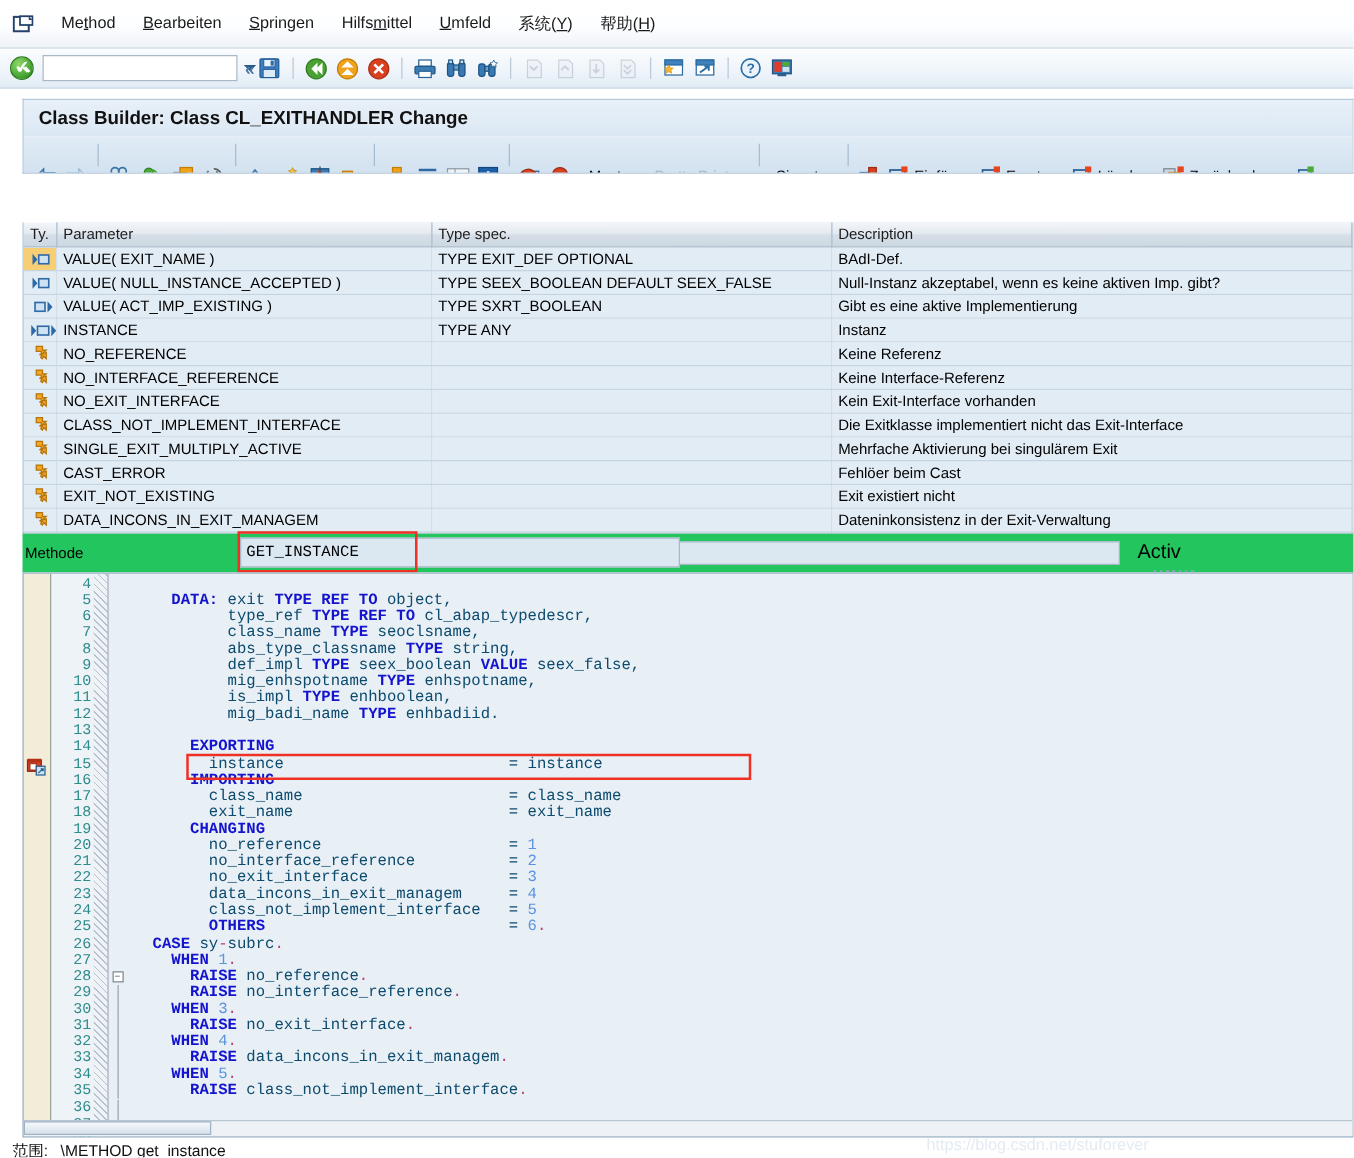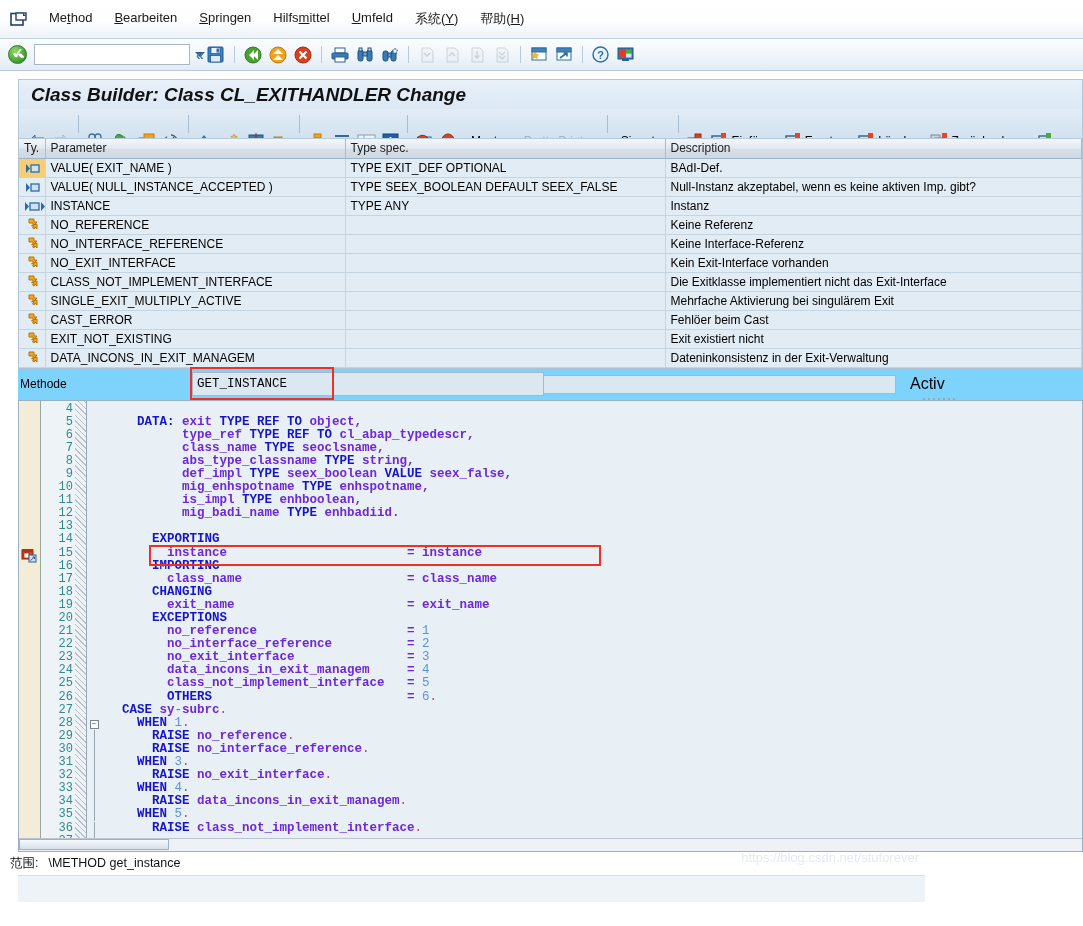--- a/index.html
+++ b/index.html
@@ -106,21 +106,21 @@
   .titlebar {
     height: 30px;
     background: linear-gradient(to bottom,#e8f0f8 0%, #dbe8f4 100%);
     border: 1px solid #b5c9dc;
     border-bottom: none;
     display:flex; align-items:center;
     padding-left: 12px;
     width: 1065px;
   }
   .titlebar .t {
-    font-size: 19px; font-weight: bold; font-style: italic;
+    font-size: 15px; font-weight: bold; 
     color: #111;
     font-family: "Liberation Sans", sans-serif;
   }
 
   
   .apptoolbar {
     height: 30px;
     background: linear-gradient(to bottom,#e1ecf6 0%, #d3e2f0 100%);
     border:1px solid #b5c9dc; border-top:none;
     display:flex; align-items:center;
@@ -136,21 +136,21 @@
   .at-btn.text { padding: 0 8px; font-size:12px; }
   .at-btn.dim { color:#a5b2bf; }
   .at-sep { width:1px; height:18px; background:#a8bdd1; margin:0 5px; }
 
   
   .tablewrap {
     margin-left:18px; width:1065px;
     border:1px solid #b0c3d4; border-top:none;
     background:#fff;
   }
-  table.ptab { border-collapse: collapse; width:100%; table-layout:fixed; }
+  table.ptab { border-collapse: collapse; width:100%; table-layout:fixed;margin-top:39px; }
   table.ptab th {
     background: linear-gradient(to bottom,#f3f6fa 0%,#e2e9f0 48%, #d6dfe8 52%, #cdd8e2 100%);
     border-right:1px solid #a9bccd;
     border-bottom:1px solid #9fb4c6;
     font-weight:normal; font-size:12px; text-align:left;
     padding:2px 0 2px 5px; height:19px; color:#1c1c1c;
   }
   table.ptab td {
     border-right:1px solid #c5d4e1;
     border-bottom:1px solid #c5d4e1;
@@ -164,21 +164,21 @@
   .col-ty { width:26px; }
   .col-par { width:300px; }
   .col-type { width:320px; }
 
   
   .ic { display:inline-block; line-height:0; vertical-align:middle; }
 
   
   .methrow {
     margin-left:18px; width:1065px; height:31px;
-    display:flex; align-items:center; background:#7dd3fc;
+    display:flex; align-items:center; background:#22c55e;
     position:relative;
   }
   .meth-label { font-size:12px; width:174px; padding-left:2px; }
   .meth-field {
     width:352px; height:24px;
     border:1px solid #a8b8c6;
     background:#dbe7f1;
     font-family:"Liberation Mono", monospace;
     font-size:12.5px;
     padding-left:4px;
@@ -234,21 +234,21 @@
     font-family:"Liberation Mono", monospace;
     font-size:12.5px;
     position:relative;
     background:#e8eff5;
     overflow:hidden;
   }
   .cline { height:13.1px; line-height:13.1px; white-space:pre; }
   .kw { color:#1414ce; font-weight:bold; }
   .num { color:#5c93e0; }
   .pnk { color:#b4407e; }
-  .plain { color:#6d28d9;font-weight:bold; }
+  .plain { color:#0c4a6e; }
   .redbox-code {
     position:absolute; left:48px; top:144px;
     width:452px; height:21px; border:2px solid #ee3124;
     pointer-events:none; z-index:5;
   }
   .caret {
     display:inline-block; width:2px; height:11px; background:#1a1a1a;
     vertical-align:-1px; margin-right:3px;
   }
   .hl-line { background:#dfeaf3; }
@@ -625,20 +625,29 @@
             <td>BAdI-Def.</td>
           </tr>
           <tr>
             <td class="tycell"><span class="ic"><svg width="18" height="11" viewBox="0 0 18 11">
                   <path d="M1 1 L5 5.5 L1 10 Z" fill="#2f6aa8"></path>
                   <rect x="6" y="2" width="8" height="7" fill="#cfe2f2" stroke="#2f6aa8" stroke-width="1.3"></rect>
                 </svg></span></td>
             <td>VALUE( NULL_INSTANCE_ACCEPTED )</td>
             <td>TYPE SEEX_BOOLEAN  DEFAULT SEEX_FALSE</td>
             <td>Null-Instanz akzeptabel, wenn es keine aktiven Imp. gibt?</td>
+          </tr>
+          <tr>
+            <td class="tycell"><span class="ic"><svg width="18" height="11" viewBox="0 0 18 11">
+                  <rect x="3" y="2" width="8" height="7" fill="#cfe2f2" stroke="#2f6aa8" stroke-width="1.3"></rect>
+                  <path d="M13 1 L17 5.5 L13 10 Z" fill="#2f6aa8"></path>
+                </svg></span></td>
+            <td>VALUE( ACT_IMP_EXISTING )</td>
+            <td>TYPE SXRT_BOOLEAN</td>
+            <td>Gibt es eine aktive Implementierung</td>
           </tr>
           <tr>
             <td class="tycell"><span class="ic"><svg width="24" height="11" viewBox="0 0 24 11">
                   <path d="M1 1 L5 5.5 L1 10 Z" fill="#2f6aa8"></path>
                   <rect x="6" y="2" width="9" height="7" fill="#cfe2f2" stroke="#2f6aa8" stroke-width="1.3"></rect>
                   <path d="M17 1 L21 5.5 L17 10 Z" fill="#2f6aa8"></path>
                 </svg></span></td>
             <td>INSTANCE</td>
             <td>TYPE ANY</td>
             <td>Instanz</td>
@@ -824,23 +833,22 @@
         <div class="cline"><span class="plain">          abs_type_classname </span><span class="kw">TYPE</span><span class="plain"> string,</span></div>
         <div class="cline"><span class="plain">          def_impl </span><span class="kw">TYPE</span><span class="plain"> seex_boolean </span><span class="kw">VALUE</span><span class="plain"> seex_false,</span></div>
         <div class="cline"><span class="plain">          mig_enhspotname </span><span class="kw">TYPE</span><span class="plain"> enhspotname,</span></div>
         <div class="cline"><span class="plain">          is_impl </span><span class="kw">TYPE</span><span class="plain"> enhboolean,</span></div>
         <div class="cline"><span class="plain">          mig_badi_name </span><span class="kw">TYPE</span><span class="plain"> enhbadiid.</span></div>
         <div class="cline">&nbsp;</div>
         <div class="cline"><span class="plain">      </span><span class="kw">EXPORTING</span></div>
         <div class="cline"><span class="plain">        instance                        = instance</span></div>
         <div class="cline"><span class="plain">      </span><span class="kw">IMPORTING</span></div>
         <div class="cline"><span class="plain">        class_name                      = class_name</span></div>
+        <div class="cline"><span class="plain">        exit_name                       = exit_name</span></div>
         <div class="cline"><span class="plain">      </span><span class="kw">CHANGING</span></div>
-        <div class="cline"><span class="plain">        exit_name                       = exit_name</span></div>
-        <div class="cline"><span class="plain">      </span><span class="kw">EXCEPTIONS</span></div>
         <div class="cline"><span class="plain">        no_reference                    = </span><span class="num">1</span></div>
         <div class="cline"><span class="plain">        no_interface_reference          = </span><span class="num">2</span></div>
         <div class="cline"><span class="plain">        no_exit_interface               = </span><span class="num">3</span></div>
         <div class="cline"><span class="plain">        data_incons_in_exit_managem     = </span><span class="num">4</span></div>
         <div class="cline"><span class="plain">        class_not_implement_interface   = </span><span class="num">5</span></div>
         <div class="cline"><span class="plain">        </span><span class="kw">OTHERS</span><span class="plain">                          = </span><span class="num">6</span><span class="pnk">.</span></div>
         <div class="cline"><span class="plain">  </span><span class="kw">CASE</span><span class="plain"> sy</span><span class="pnk">-</span><span class="plain">subrc</span><span class="pnk">.</span></div>
         <div class="cline"><span class="plain">    </span><span class="kw">WHEN</span><span class="plain"> </span><span class="num">1</span><span class="pnk">.</span></div>
         <div class="cline"><span class="plain">      </span><span class="kw">RAISE</span><span class="plain"> no_reference</span><span class="pnk">.</span></div>
         <div class="cline"><span class="plain">      </span><span class="kw">RAISE</span><span class="plain"> no_interface_reference</span><span class="pnk">.</span></div>

